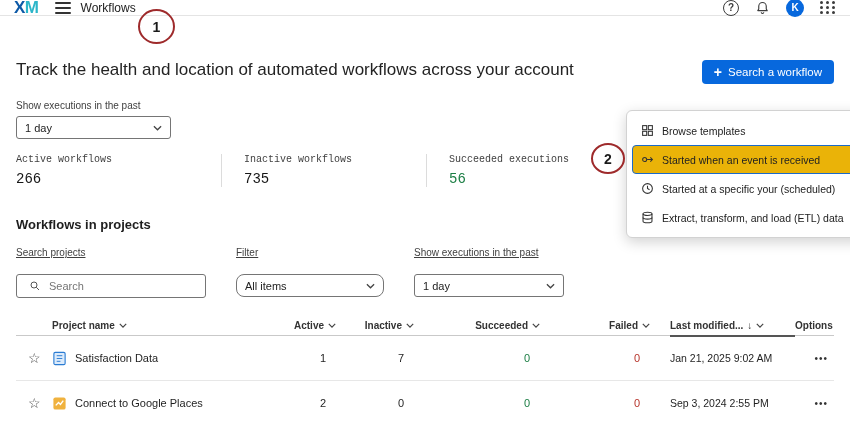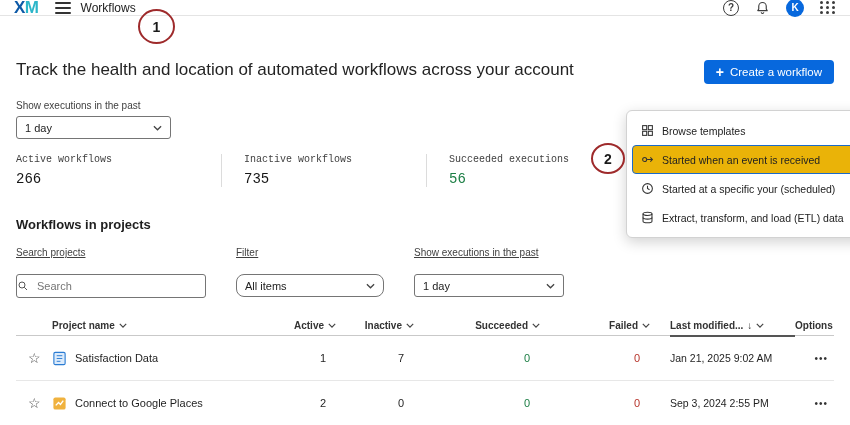--- a/index.html
+++ b/index.html
@@ -40,21 +40,21 @@
   .stat { width: 205px; }
   .stat + .stat { border-left: 1px solid #dcdcdc; padding-left: 22px; }
   .stat-label { font-size: 10px; color: #3f3f3f; }
   .stat-value { font-size: 14px; color: #161616; margin-top: 6px; }
   .stat-value.green { color: #1B7E44; }
 
   .projects-heading { font-size: 13px; font-weight: bold; color: #1e1e1e; margin-top: 30px; }
 
   .controls { display: flex; gap: 30px; margin-top: 15px; }
   .control .field-label { display: block; margin-bottom: 16px; text-decoration: underline; }
-  .search-box { width: 190px; height: 24px; border: 1px solid #757575; border-radius: 3px; display: flex; align-items: center; gap: 6px; padding: 0 0; background: #fff; }
+  .search-box { width: 190px; height: 24px; border: 1px solid #757575; border-radius: 3px; display: flex; align-items: center; gap: 6px; padding: 0 12px; background: #fff; }
   .search-box input { border: none; outline: none; font-size: 11px; width: 100%; font-family: inherit; color: #222; background: transparent; }
   .sel-filter { width: 148px; border-radius: 8px; }
   .sel-exec { width: 150px; }
 
   
   .table { margin-top: 16px; }
   .trow { display: grid; grid-template-columns: 36px 212px 92px 78px 126px 110px 125px 1fr; align-items: center; }
   .thead { border-bottom: 1px solid #c9c9c9; padding: 6px 0 4px; font-size: 10px; font-weight: bold; color: #333; }
   .th { display: flex; align-items: center; gap: 4px; cursor: pointer; }
   .th.num-h { justify-content: flex-end; padding-right: 20px; }
@@ -115,21 +115,21 @@
       </div>
   </div>
 </div>
 
 <div class="main">
 
   <div class="header-row">
     <h1 class="heading">Track the health and location of automated workflows across your account</h1>
     <button class="create-btn">
       <span class="plus">+</span>
-      <span>Create a workflow</span>
+      <span>Search a workflow</span>
     </button>
   </div>
 
   <div class="top-filter">
     <div class="field-label">Show executions in the past</div>
     <div class="select">
       <span>1 day</span>
       <svg class="chev" width="9" height="6" viewBox="0 0 10 6" fill="none" stroke="#444" stroke-width="1.4">
           <path d="M1 1l4 4 4-4"></path>
         </svg>

